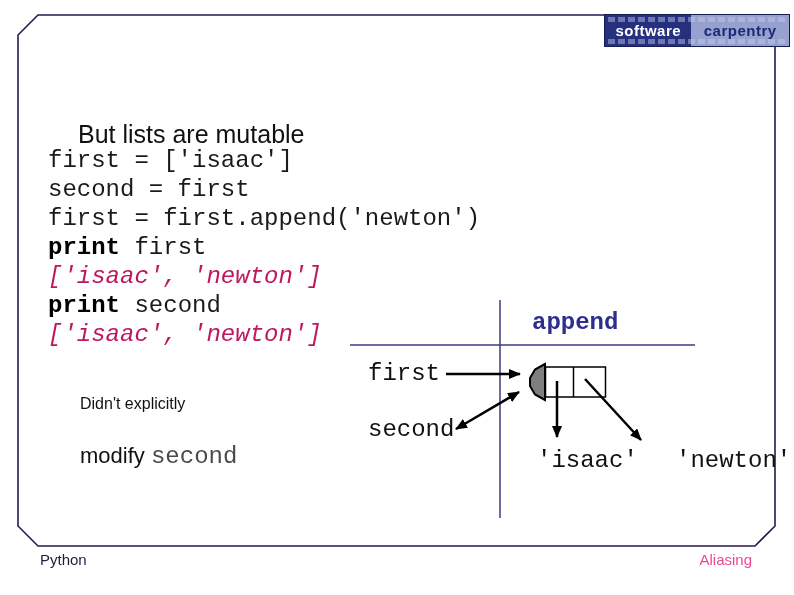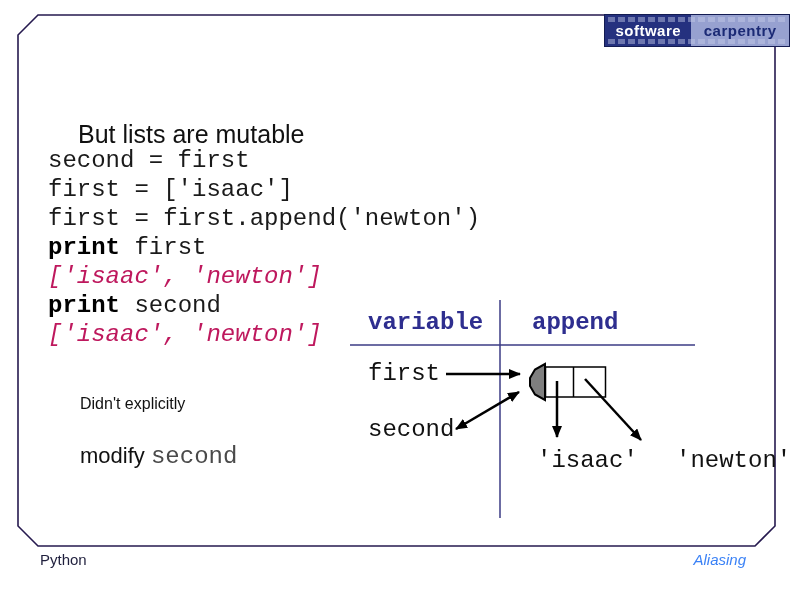--- a/index.html
+++ b/index.html
@@ -39,21 +39,21 @@
   .var-label  { position:absolute; font-family:"Liberation Mono","DejaVu Sans Mono",monospace;
                 font-size:24px; color:#111111; line-height:24px; }
   .val-label  { position:absolute; font-family:"Liberation Mono","DejaVu Sans Mono",monospace;
                 font-size:24px; color:#111111; line-height:24px; }
 
   .note1 { position:absolute; left:80px; top:395px; font-size:16px; color:#111111; }
   .note2 { position:absolute; left:80px; top:443px; font-size:22px; color:#111111;text-align:center; }
   .note2 .mono { font-size:24px; color:#4a4a4a; }
 
   .footer-left  { position:absolute; left:40px;  top:551px; font-size:15px; color:#1f1f3d; }
-  .footer-right { position:absolute; right:48px; top:551px; font-size:15px; color:#3b82f6;font-style:italic; }
+  .footer-right { position:absolute; right:42px; top:551px; font-size:15px; color:#ec4899; }
 </style>
 </head>
 <body>
 
 <div id="stage">
 
   <svg class="layer" viewBox="0 0 794 595">
     <defs>
       <marker id="ah" markerUnits="userSpaceOnUse" markerWidth="13" markerHeight="10" refX="11" refY="5" orient="auto">
         <path d="M0,0 L12,5 L0,10 z" fill="#000000"></path>
@@ -85,30 +85,29 @@
     <div class="logo-right">
       <span>carpentry</span>
     </div>
     <div class="logo-noise-top"></div>
     <div class="logo-noise-bottom"></div>
   </div>
 
   <div class="title">But lists are mutable</div>
 
   <div class="code">
+    <div class="cl">first = ['isaac']</div>
     <div class="cl">second = first</div>
-    <div class="cl">first = ['isaac']</div>
     <div class="cl">first = first.append('newton')</div>
     <div class="cl"><span class="kw">print</span><span> first</span></div>
     <div class="cl out">['isaac', 'newton']</div>
     <div class="cl"><span class="kw">print</span><span> second</span></div>
     <div class="cl out">['isaac', 'newton']</div>
   </div>
 
-  <div class="tbl-header" style="left:368px; top:311px;">variable</div>
   <div class="tbl-header" style="left:532px; top:311px;">append</div>
 
   <div class="var-label" style="left:368px; top:362px;">first</div>
   <div class="var-label" style="left:368px; top:418px;">second</div>
 
   <div class="val-label" style="left:537px; top:449px;">'isaac'</div>
   <div class="val-label" style="left:676px; top:449px;">'newton'</div>
 
   <div class="note1">Didn't explicitly</div>
   <div class="note2"><span>modify </span><span class="mono">second</span></div>

